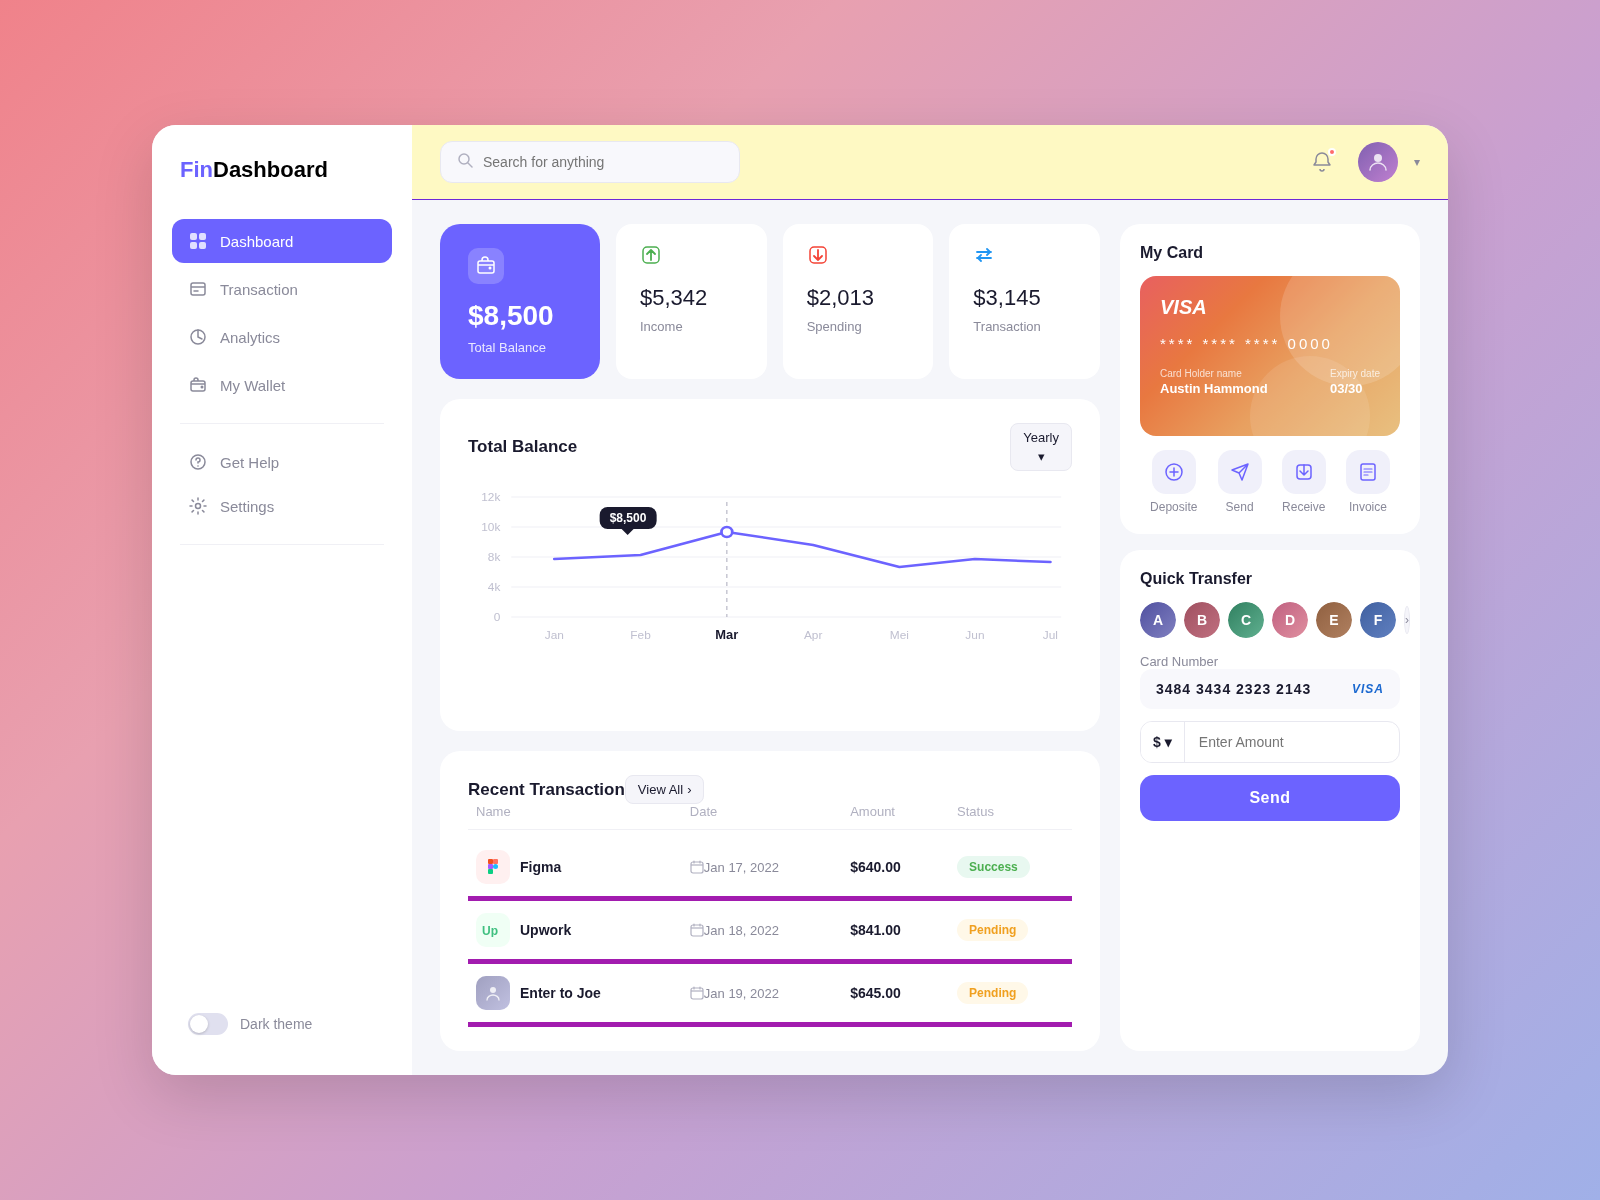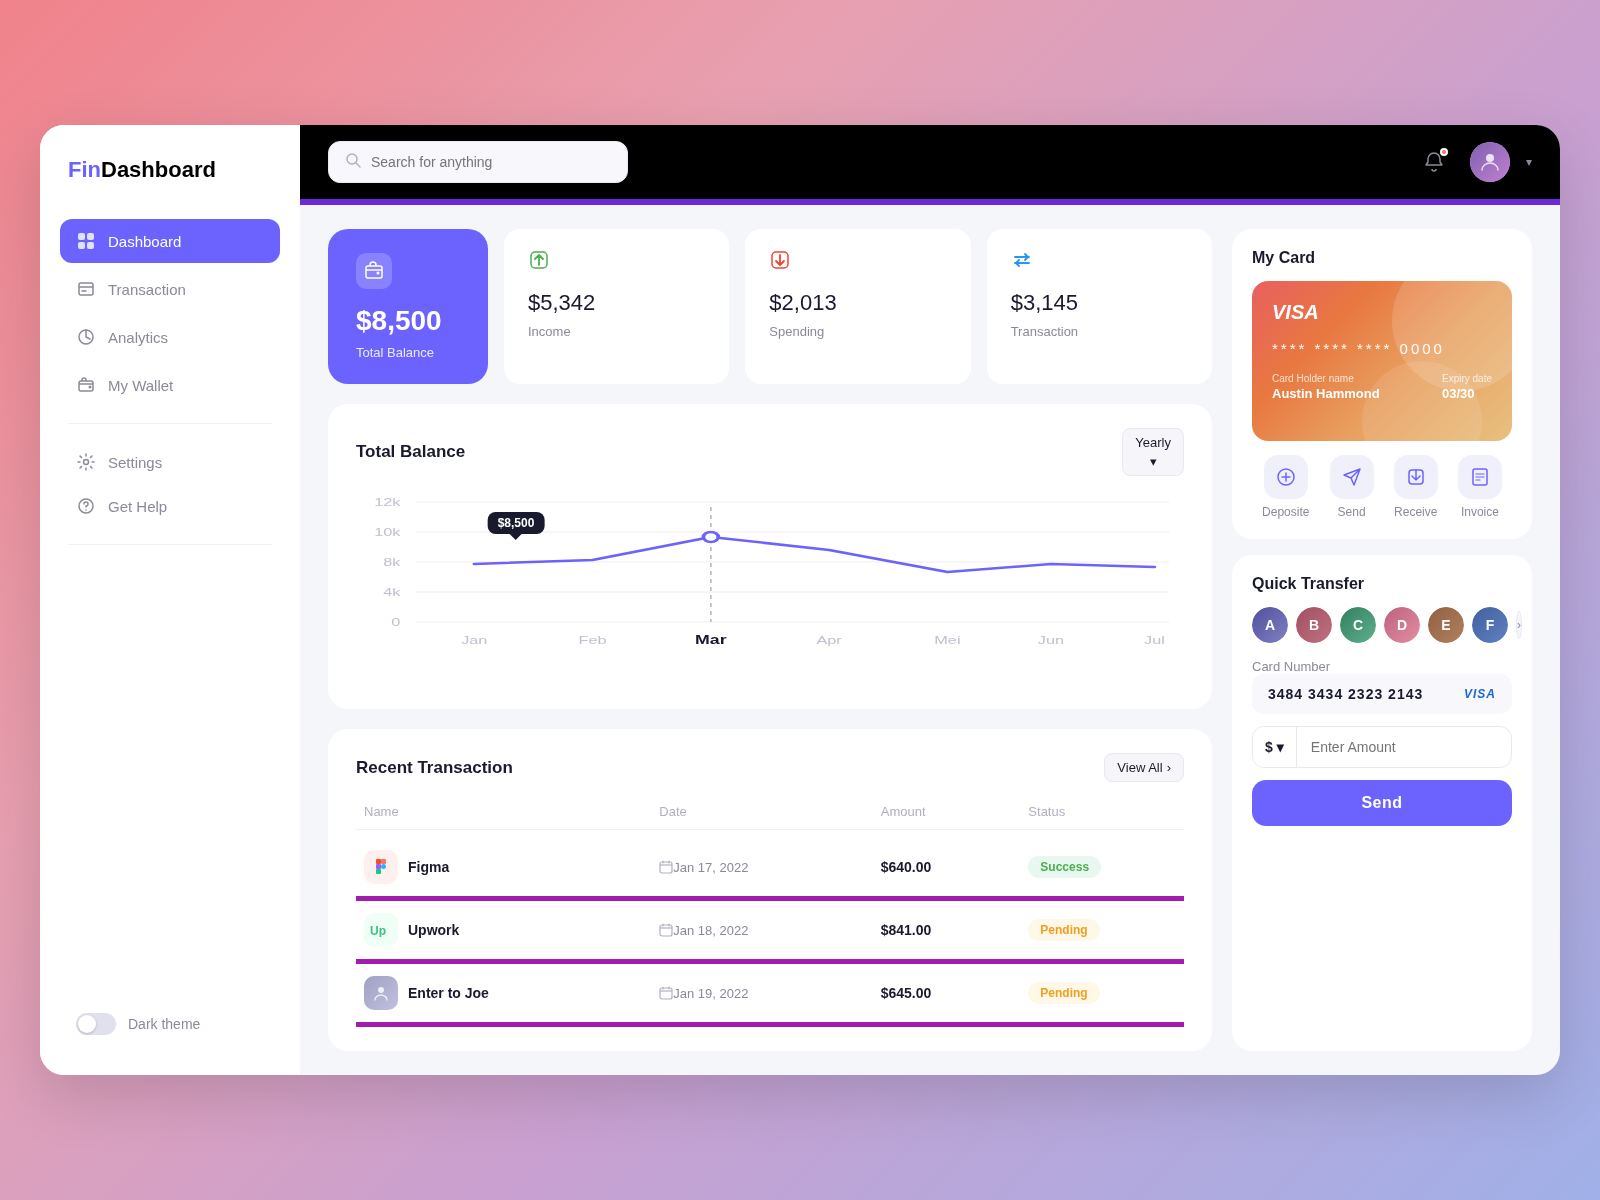--- a/index.html
+++ b/index.html
@@ -7,21 +7,21 @@
       font-family: -apple-system, BlinkMacSystemFont, 'Segoe UI', sans-serif;
       background: linear-gradient(135deg, #f0828a 0%, #e8a0b0 30%, #c9a0d0 60%, #a0b0e8 100%);
       width: 1600px;
       height: 1200px;
       display: flex;
       align-items: center;
       justify-content: center;
       overflow: hidden;
     }
     .app-container {
-      width: 1520px;
+      width: 1296px;
       height: 950px;
       background: #f5f6fa;
       border-radius: 24px;
       display: flex;
       overflow: hidden;
       box-shadow: 0 20px 60px rgba(0,0,0,0.15);
     }
     
     .sidebar {
       width: 260px;
@@ -88,26 +88,26 @@
     }
     
     .main-content {
       flex: 1;
       display: flex;
       flex-direction: column;
       overflow: hidden;
     }
     
     .header {
-      background: #000000;
+      background: #fef9c3;
       padding: 16px 28px;
       display: flex;
       align-items: center;
       justify-content: space-between;
-      border-bottom: 6px solid #6d28d9;
+      border-bottom: 1px solid #6d28d9;
       flex-shrink: 0;
     }
     .search-bar {
       display: flex;
       align-items: center;
       gap: 10px;
       background: #f8f8fc;
       border: 1px solid #e8e8f0;
       border-radius: 12px;
       padding: 10px 16px;
@@ -279,22 +279,21 @@
     }
     
     .trans-card {
       background: #fff;
       border-radius: 20px;
       padding: 24px 28px;
     }
     .trans-header {
       display: flex;
       align-items: center;
-      justify-content: space-between;
-      margin-bottom: 22px;
+      margin-bottom: 0;
     }
     .trans-title { font-size: 17px; font-weight: 700; color: #1a1a2e; }
     .view-all-btn {
       display: flex;
       align-items: center;
       gap: 4px;
       background: #f5f5fa;
       border: 1px solid #e8e8f0;
       border-radius: 8px;
       padding: 6px 12px;
@@ -561,35 +560,35 @@
             <path d="M5 5V4a2 2 0 0 1 4 0v1" stroke="currentColor" stroke-width="1.5"></path>
           </svg>
         </span>
         <span>My Wallet</span>
       </div>
     </nav>
     <div class="sidebar-divider"></div>
     <div class="nav-item">
       <span class="nav-icon">
         <svg width="18" height="18" viewBox="0 0 18 18" fill="none">
-          <circle cx="9" cy="9" r="2.5" stroke="currentColor" stroke-width="1.5"></circle>
-          <path d="M9 1v2M9 15v2M1 9h2M15 9h2M3.1 3.1l1.4 1.4M13.5 13.5l1.4 1.4M3.1 14.9l1.4-1.4M13.5 4.5l1.4-1.4" stroke="currentColor" stroke-width="1.5" stroke-linecap="round"></path>
-        </svg>
-      </span>
-      <span>Settings</span>
-    </div>
-    <div class="nav-item">
-      <span class="nav-icon">
-        <svg width="18" height="18" viewBox="0 0 18 18" fill="none">
           <circle cx="9" cy="9" r="7" stroke="currentColor" stroke-width="1.5"></circle>
           <path d="M7 7a2 2 0 1 1 2 2v1" stroke="currentColor" stroke-width="1.5" stroke-linecap="round"></path>
           <circle cx="9" cy="13" r="0.8" fill="currentColor"></circle>
         </svg>
       </span>
       <span>Get Help</span>
+    </div>
+    <div class="nav-item">
+      <span class="nav-icon">
+        <svg width="18" height="18" viewBox="0 0 18 18" fill="none">
+          <circle cx="9" cy="9" r="2.5" stroke="currentColor" stroke-width="1.5"></circle>
+          <path d="M9 1v2M9 15v2M1 9h2M15 9h2M3.1 3.1l1.4 1.4M13.5 13.5l1.4 1.4M3.1 14.9l1.4-1.4M13.5 4.5l1.4-1.4" stroke="currentColor" stroke-width="1.5" stroke-linecap="round"></path>
+        </svg>
+      </span>
+      <span>Settings</span>
     </div>
     <div class="sidebar-divider"></div>
     <div class="sidebar-bottom">
       <div class="dark-theme-toggle">
         <div class="toggle-switch">
           <div class="toggle-thumb"></div>
         </div>
         <span>Dark theme</span>
       </div>
     </div>

